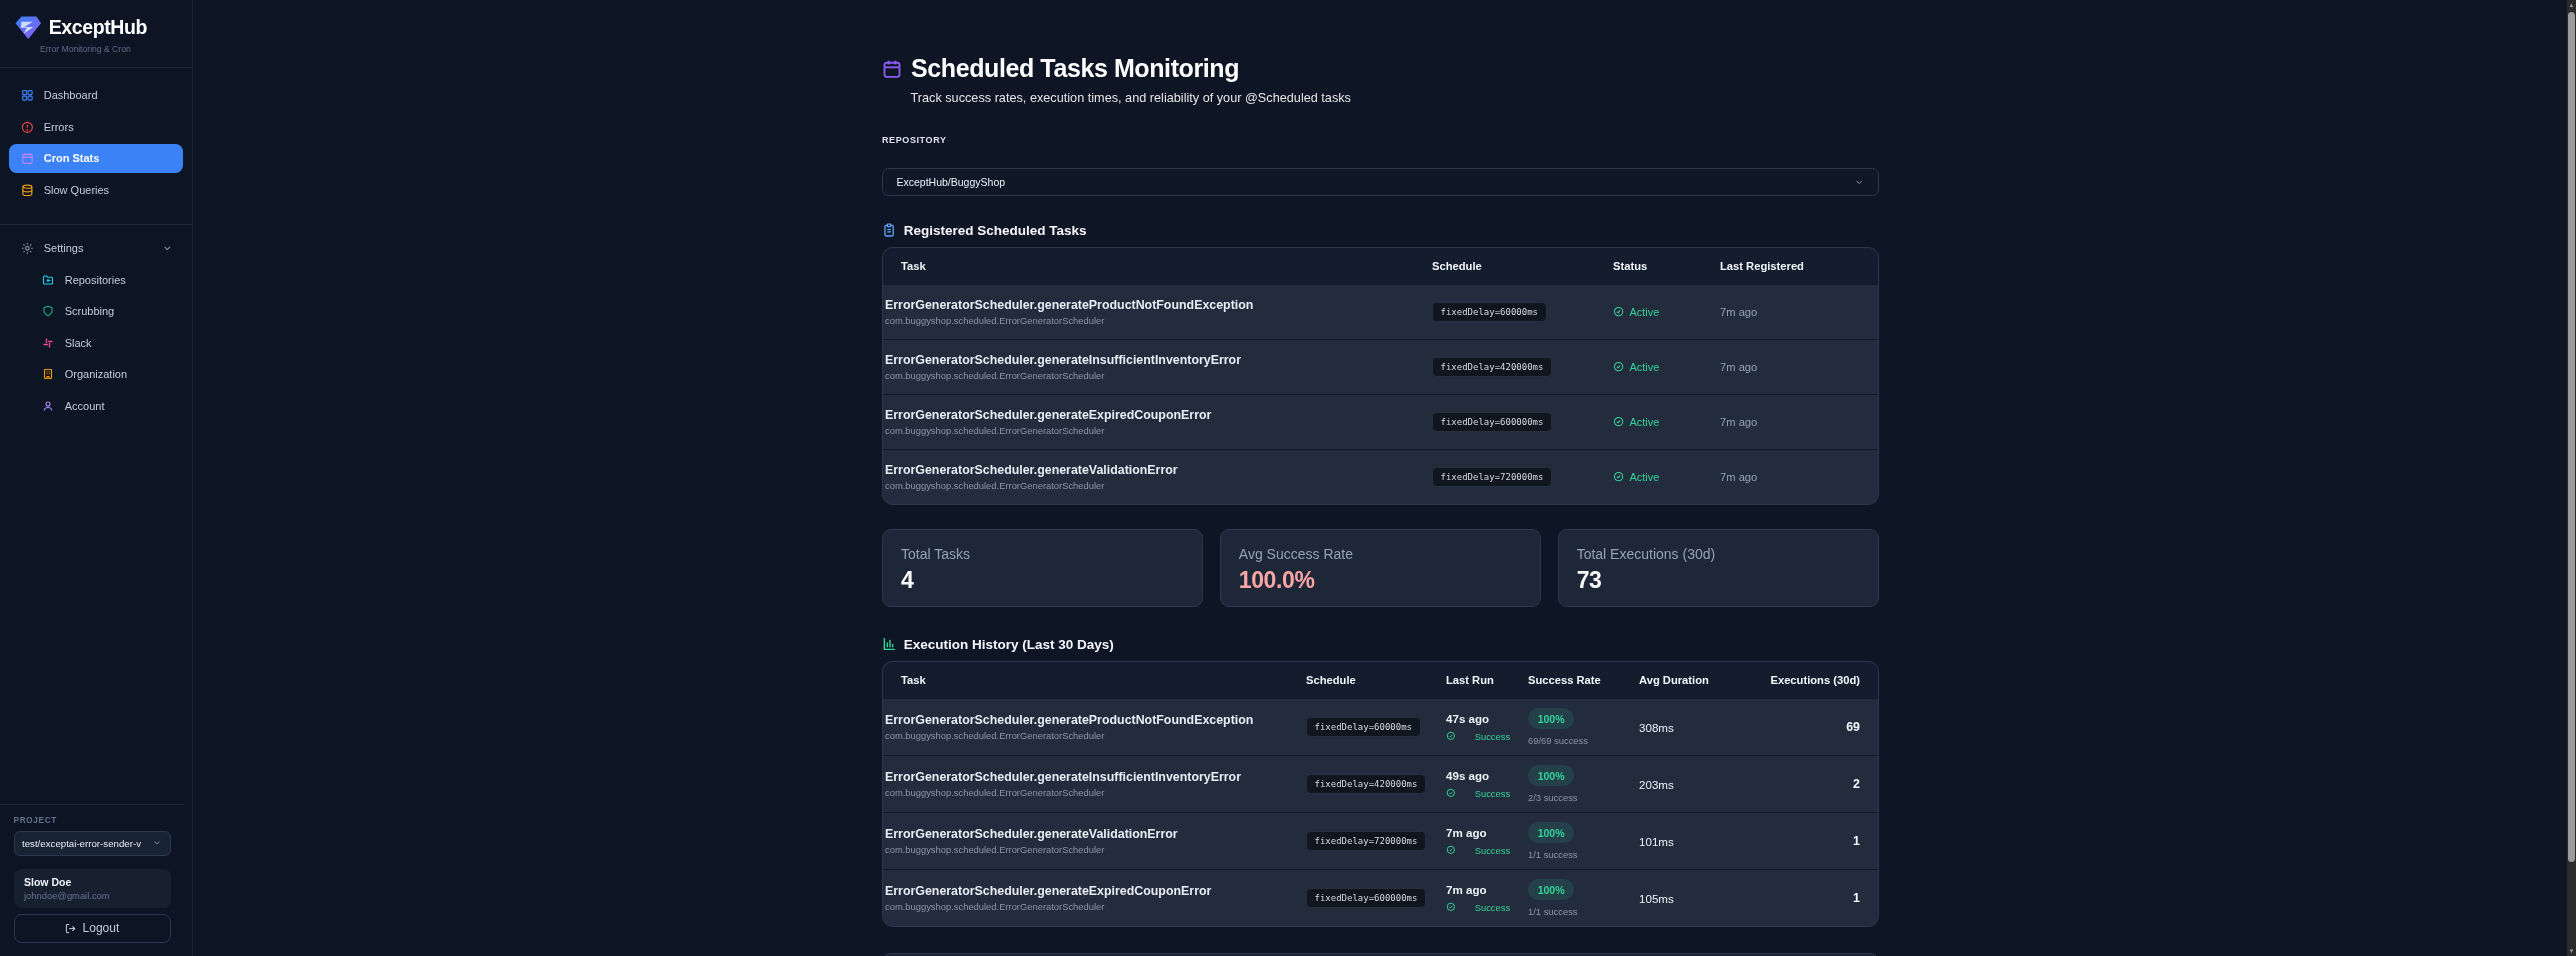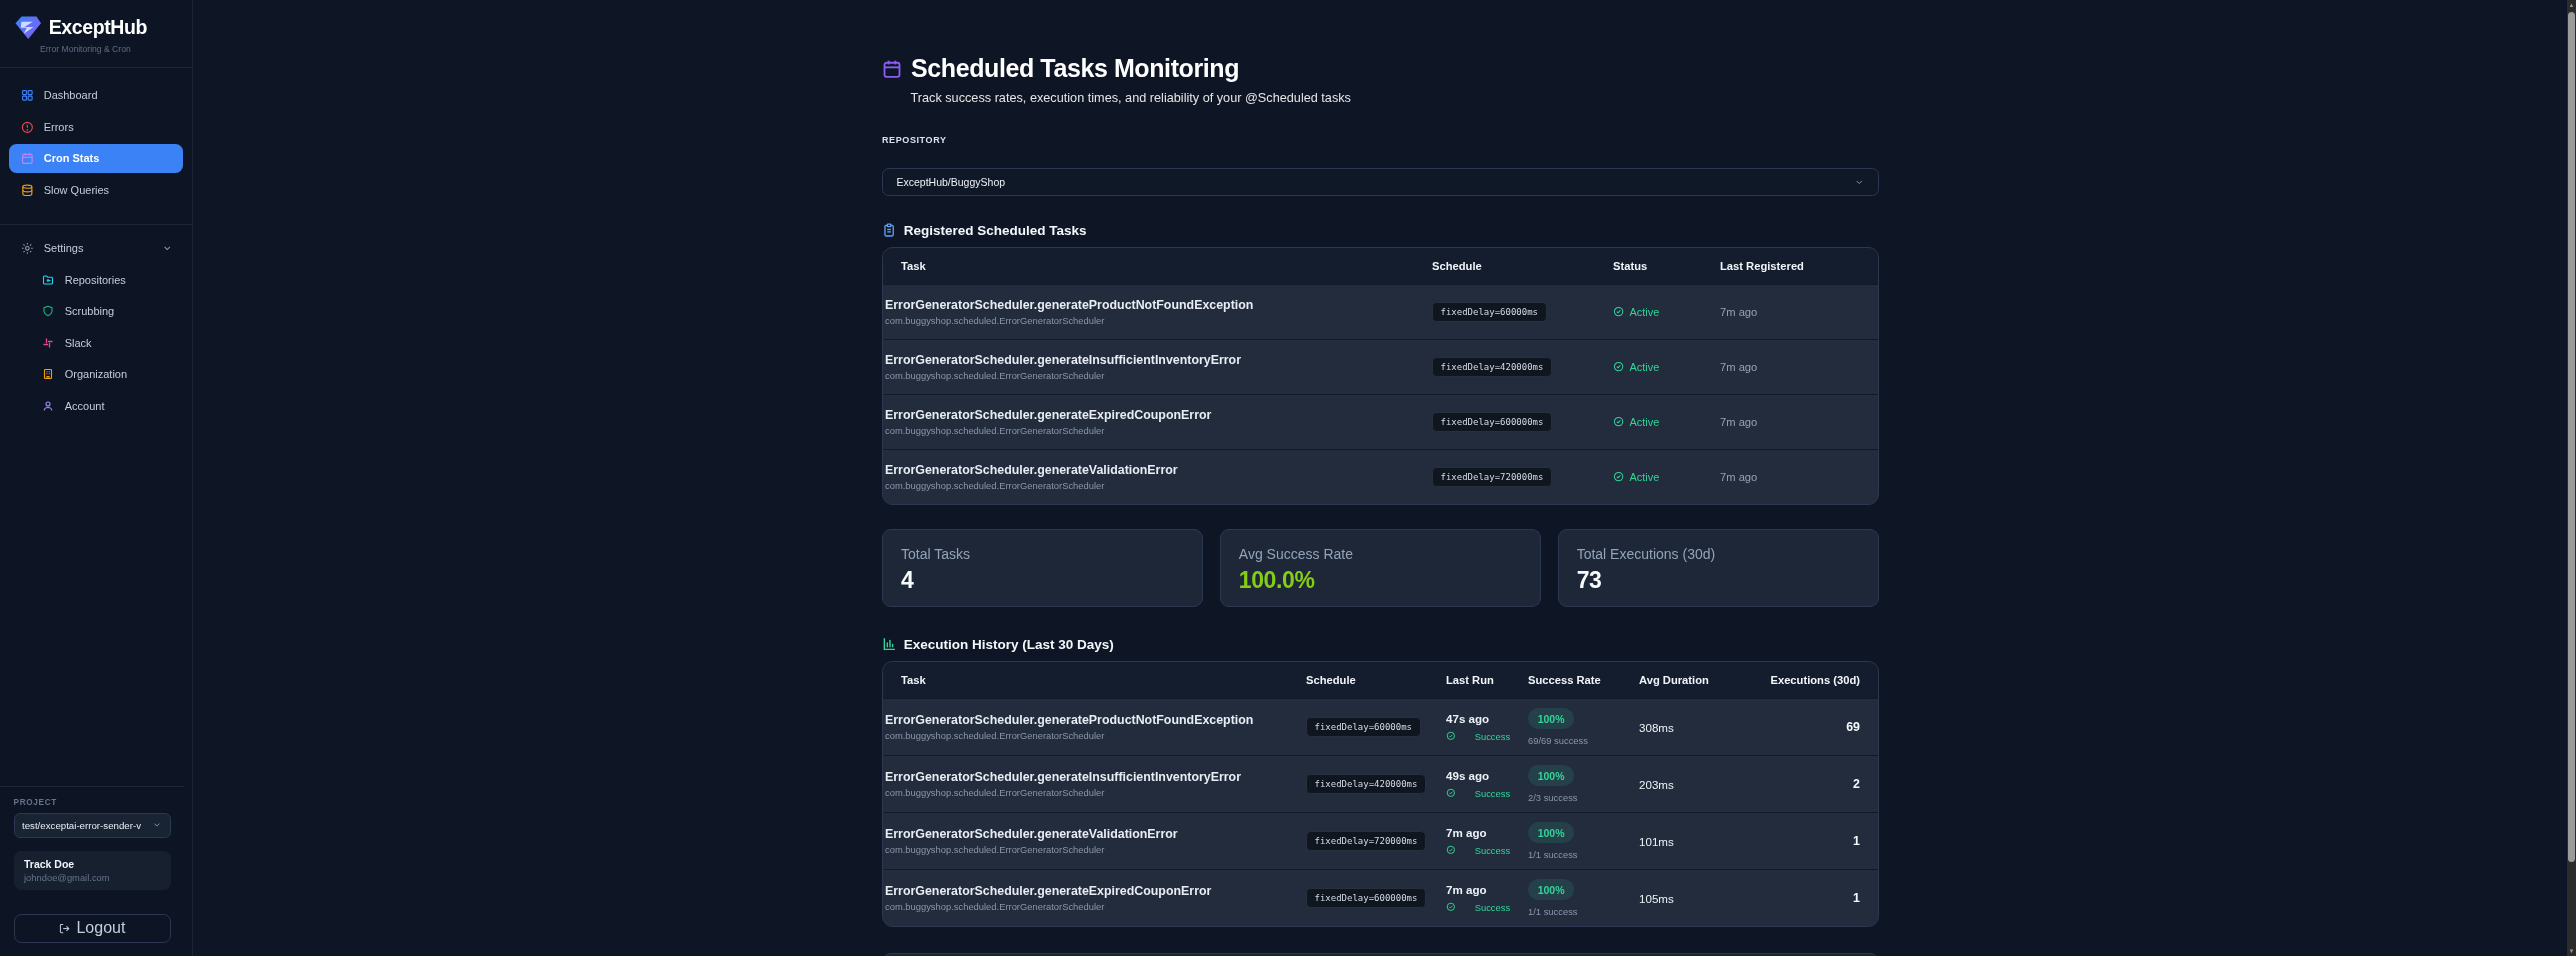--- a/index.html
+++ b/index.html
@@ -51,22 +51,22 @@
     margin-top:6px; height:25px; background:#19output2;
     background:#182334; border:0.7px solid #2b3850; border-radius:6px;
     display:flex; align-items:center; justify-content:space-between;
     padding:0 7.5px; font-size:9.7px; color:#e8edf4; cursor:pointer;
   }
   .proj-select .ptxt { white-space:nowrap; overflow:hidden; max-width:139px; }
   .user-card { margin-top:12.7px; background:#16202f; border-radius:7.5px; padding:7.5px 10.5px; }
   .user-name { font-size:10.5px; font-weight:bold; color:#f1f5f9; }
   .user-email { font-size:9.4px; color:#64748b; margin-top:1.5px; }
   .logout-btn {
-    margin-top:24px; width:100%; height:28.5px; background:transparent;
-    border:0.7px solid #2b3850; border-radius:7.5px; color:#c3cddb; font-size:16px;
+    margin-top:6px; width:100%; height:28.5px; background:transparent;
+    border:0.7px solid #2b3850; border-radius:7.5px; color:#c3cddb; font-size:12px;
     display:flex; align-items:center; justify-content:center; gap:6.7px; cursor:pointer;
     font-family:"Liberation Sans", sans-serif;
   }
 
   
   .main { position:absolute; left:194px; right:9px; top:0; height:956px; }
   .content { width:997px; margin:0 auto; padding-top:54px; }
 
   .page-title-row { display:flex; align-items:center; gap:9px; }
   .page-title { font-size:25px; font-weight:bold; color:#ffffff; letter-spacing:-0.4px; }
@@ -114,21 +114,21 @@
   .exec-count { text-align:right; padding-right:18px; font-size:12.4px; font-weight:bold; color:#f4f7fb; }
   .thead .exec-count { font-size:11.2px; }
 
   .stats-row { display:flex; gap:16.5px; margin-top:24px; }
   .stat-card {
     flex:1; height:78px; background:#1d2737; border:0.7px solid #2b3850;
     border-radius:9px; padding:15.7px 18px;
   }
   .stat-label { font-size:14px; color:#94a3b8; }
   .stat-value { margin-top:5.2px; font-size:23px; font-weight:bold; color:#f8fafc; letter-spacing:-0.4px; }
-  .stat-value.green { color:#84cc16; }
+  .stat-value.green { color:#fca5a5; }
 
   .note-card {
     margin-top:25.5px; background:#1a2433; border:0.7px solid #2b3850; border-radius:9px;
     padding:12.7px 15px; font-size:10px; color:#94a3b8;
     display:flex; align-items:flex-start; gap:6.7px;
   }
   .note-card b { color:#eef2f7; }
   .note-card .ntxt { line-height:1.45; }
 
   
@@ -285,21 +285,21 @@
       <div class="proj-label">PROJECT</div>
       <div class="proj-select">
         <span class="ptxt">test/exceptai-error-sender-v</span>
         <span style="color:#8b97a8;">
           <svg width="9.7" height="9.7" viewBox="0 0 24 24" fill="none" stroke="currentColor" stroke-width="2.4">
               <polyline points="6 9 12 15 18 9"></polyline>
             </svg>
         </span>
       </div>
       <div class="user-card">
-        <div class="user-name">Track Doe</div>
+        <div class="user-name">Slow Doe</div>
         <div class="user-email">johndoe@gmail.com</div>
       </div>
       <button class="logout-btn">
         <span>
           <svg width="11.2" height="11.2" viewBox="0 0 24 24" fill="none" stroke="currentColor" stroke-width="2.2">
               <path d="M9 21H5a2 2 0 0 1-2-2V5a2 2 0 0 1 2-2h4"></path>
               <polyline points="16 17 21 12 16 7"></polyline>
               <line x1="21" y1="12" x2="9" y2="12"></line>
             </svg>
         </span>

